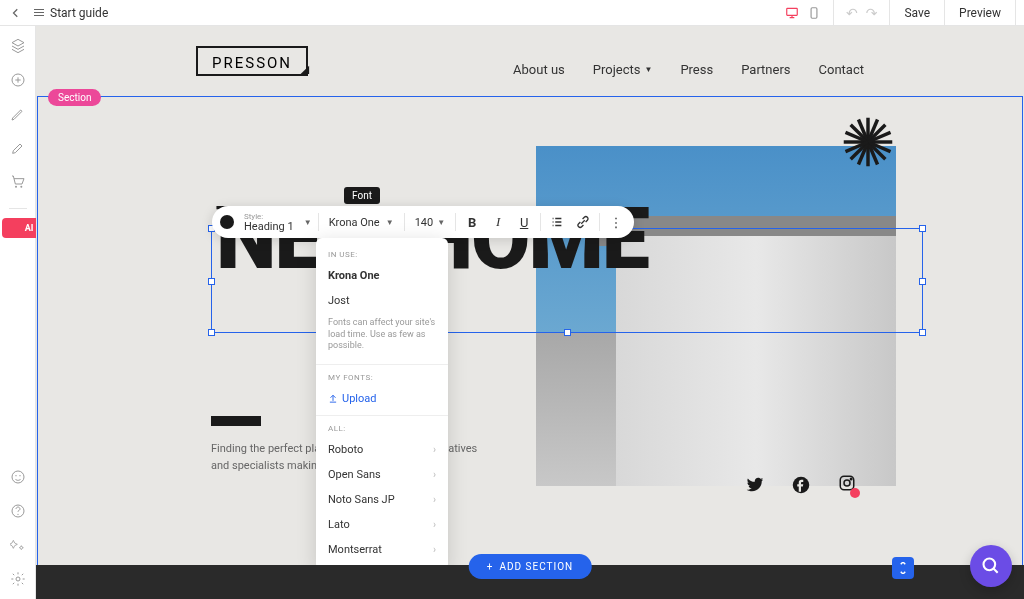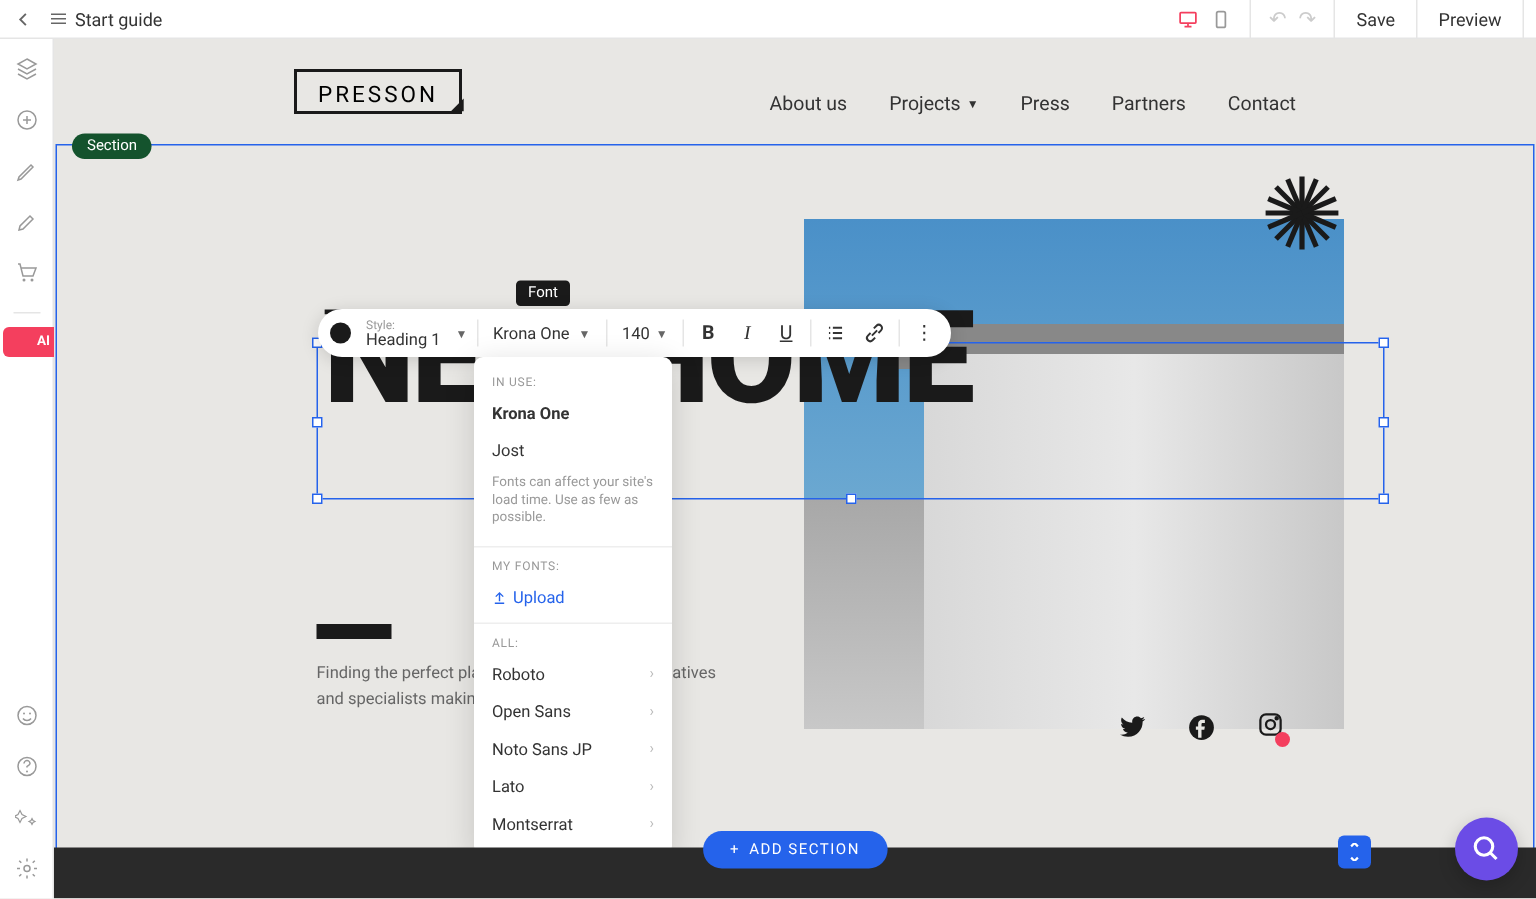--- a/index.html
+++ b/index.html
@@ -25,21 +25,21 @@
 .sidebar-bottom{position:absolute;bottom:12px;display:flex;flex-direction:column;gap:18px;align-items:center}
 .canvas{position:absolute;left:36px;top:26px;right:0;bottom:0;background:#e8e7e4;overflow:hidden}
 .page-content{padding:20px 160px}
 .logo-box{border:2px solid #1a1a1a;padding:6px 14px 2px;display:inline-block;position:relative}
 .logo-text{font-size:15px;font-weight:normal;letter-spacing:2px}
 .logo-box::after{content:'';position:absolute;right:-4px;bottom:-4px;border-left:6px solid #1a1a1a;border-top:6px solid transparent;border-bottom:6px solid transparent;transform:rotate(45deg)}
 .nav{position:absolute;right:160px;top:36px;display:flex;gap:28px;font-size:13px;color:#333}
 .nav-item{cursor:pointer;display:flex;align-items:center;gap:4px}
 .nav-caret{font-size:8px}
 .section-border{position:absolute;left:1px;top:70px;right:1px;height:490px;border:1px solid #2563eb}
-.section-badge{position:absolute;left:10px;top:-8px;background:#14532d;color:#fff;font-size:10px;padding:3px 10px;border-radius:9px}
+.section-badge{position:absolute;left:10px;top:-8px;background:#ec4899;color:#fff;font-size:10px;padding:3px 10px;border-radius:9px}
 .hero-image{position:absolute;left:500px;top:120px;width:360px;height:340px;background:linear-gradient(180deg,#4a90c8 0%,#6ba8d1 55%,#a8a8a8 55%,#c8c8c8 100%);overflow:hidden}
 .building{position:absolute;right:0;top:90px;width:280px;height:250px;background:linear-gradient(90deg,#d8d8d8 0%,#e8e8e8 50%,#c8c8c8 100%)}
 .roof{position:absolute;right:-20px;top:70px;width:320px;height:30px;background:#888;transform:skewX(-20deg)}
 .starburst{position:absolute;right:130px;top:90px;width:52px;height:52px}
 .starburst svg{width:100%;height:100%}
 .headline-selected{position:absolute;left:175px;top:202px;width:712px;height:105px;border:1px solid #2563eb}
 .sel-handle{position:absolute;width:7px;height:7px;background:#fff;border:1px solid #2563eb}
 .sh-n{top:-4px;left:50%;margin-left:-3px}.sh-s{bottom:-4px;left:50%;margin-left:-3px}.sh-e{right:-4px;top:50%;margin-top:-3px}.sh-w{left:-4px;top:50%;margin-top:-3px}
 .sh-ne{top:-4px;right:-4px}.sh-nw{top:-4px;left:-4px}.sh-se{bottom:-4px;right:-4px}.sh-sw{bottom:-4px;left:-4px}
 .headline{position:absolute;left:180px;top:170px;font-size:86px;font-weight:900;letter-spacing:-2px;color:#1a1a1a;line-height:1;white-space:nowrap}

